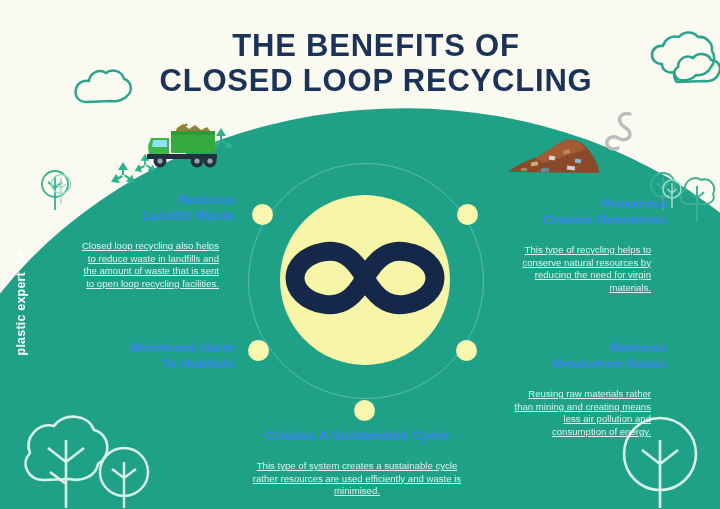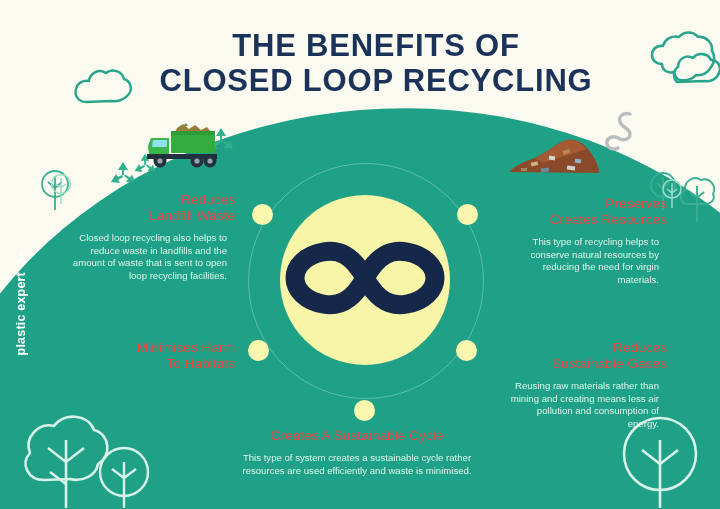--- a/index.html
+++ b/index.html
@@ -95,31 +95,32 @@
   .dot.d1 { left: 252px;  top: 204px; }  
   .dot.d2 { left: 457px;  top: 204px; }  
   .dot.d3 { left: 248px;  top: 340px; }  
   .dot.d4 { left: 456px;  top: 340px; }  
   .dot.d5 { left: 354px;  top: 400px; }  
 
   
   .block { position: absolute; z-index: 30; }
   .block h3 {
     margin: 0 0 4px 0;
-    color: #ef4444;
-    font-weight: normal;
+    color: #3b82f6;
+    font-weight: bold;
     font-size: 13.5px;
     line-height: 16px;
     letter-spacing: 0.1px;
   }
   .block p {
-    margin: 8px;
+    margin: 16px;
     color: #ddf4ec;
     font-size: 9.6px;
     line-height: 12.6px;
+    text-decoration: underline;
   }
   .block.right { text-align: right; }
   .block.left  { text-align: right; }
   .block.center { text-align: center; }
 
   .b-landfill  { left: 60px;  top: 192px; width: 175px; }
   .b-habitats  { left: 60px;  top: 340px; width: 175px; }
   .b-preserve  { left: 497px; top: 196px; width: 170px; }
   .b-greenhouse{ left: 497px; top: 340px; width: 170px; }
   .b-cycle     { left: 232px; top: 428px; width: 250px; }
@@ -319,21 +320,21 @@
     <h3>
       <span>Preserves</span><br>
       <span>Creates Resources</span>
     </h3>
     <p>This type of recycling helps to conserve natural resources by reducing the need for virgin materials.</p>
   </div>
 
   <div class="block right b-greenhouse">
     <h3>
       <span>Reduces</span><br>
-      <span>Sustainable Gases</span>
+      <span>Resources Gases</span>
     </h3>
     <p>Reusing raw materials rather than mining and creating means less air pollution and consumption of energy.</p>
   </div>
 
   <div class="block center b-cycle">
     <h3>
       <span>Creates A Sustainable Cycle</span>
     </h3>
     <p>This type of system creates a sustainable cycle rather resources are used efficiently and waste is minimised.</p>
   </div>

